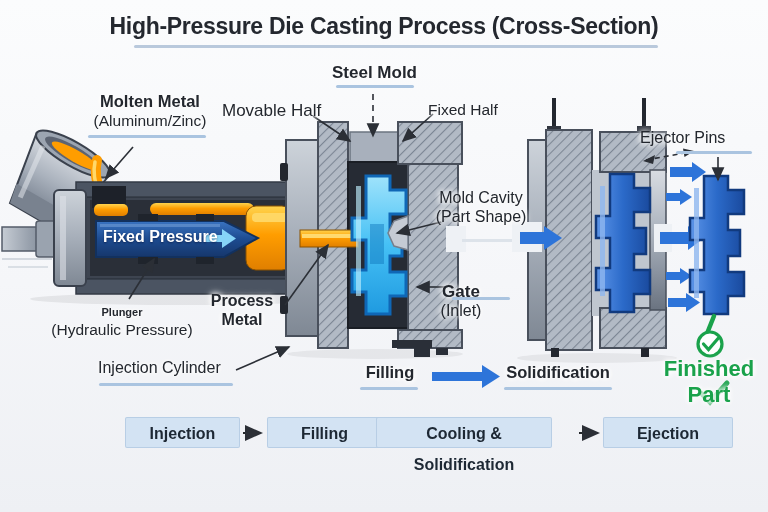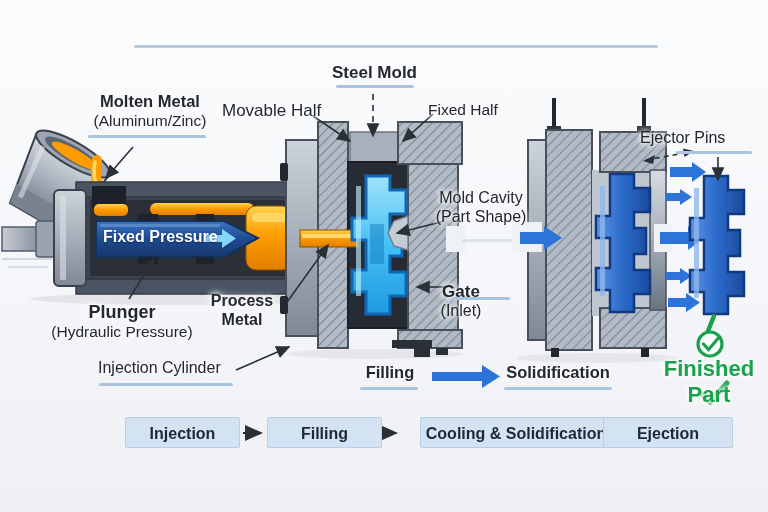--- a/index.html
+++ b/index.html
@@ -229,20 +229,21 @@
       <polygon points="694,151 683,148.5 684.5,157" fill="#2b2f36" stroke="none"></polygon>
     </g>
 
     <g stroke="#23272a" stroke-width="2">
       <line x1="243" y1="433" x2="261" y2="433" marker-end="url(#ah)"></line>
       <line x1="385" y1="433" x2="396" y2="433" marker-end="url(#ah)"></line>
       <line x1="579" y1="433" x2="598" y2="433" marker-end="url(#ah)"></line>
     </g>
   </svg>
 
+  <div class="title">High-Pressure Die Casting Process (Cross-Section)</div>
   <div class="title-underline"></div>
 
   <div class="lbl c" style="left:58px;top:92px;width:184px;">
     <span class="b" style="font-size:16.5px;">Molten Metal</span><br>
     <span style="font-size:15.5px;">(Aluminum/Zinc)</span>
   </div>
   <div class="u" style="left:88px;top:135px;width:118px;"></div>
 
   <div class="lbl b" style="left:332px;top:63px;font-size:17px;">Steel Mold</div>
   <div class="u" style="left:336px;top:85px;width:78px;"></div>
@@ -260,21 +261,21 @@
     <span style="font-size:16px;text-align:right;">(Inlet)</span>
   </div>
   <div class="u" style="left:452px;top:297px;width:58px;"></div>
 
   <div class="lbl" style="left:640px;top:129px;font-size:16px;">Ejector Pins</div>
   <div class="u" style="left:676px;top:151px;width:76px;"></div>
 
   <div class="hp-text">Fixed Pressure</div>
 
   <div class="lbl c" style="left:37px;top:302px;width:170px;">
-    <span class="b" style="font-size:18px;">Plunger</span><br>
+    <span class="b" style="font-size:11px;">Plunger</span><br>
     <span style="font-size:15.5px;">(Hydraulic Pressure)</span>
   </div>
 
   <div class="lbl c b" style="left:202px;top:292px;width:80px;font-size:16px;">
     <span>Process</span><br>
     <span>Metal</span>
   </div>
 
   <div class="lbl" style="left:98px;top:359px;font-size:16px;">Injection Cylinder</div>
   <div class="u" style="left:99px;top:383px;width:134px;"></div>
@@ -282,16 +283,16 @@
   <div class="lbl c b" style="left:352px;top:363px;width:76px;font-size:16.5px;">Filling</div>
   <div class="u" style="left:360px;top:387px;width:58px;"></div>
 
   <div class="lbl c b" style="left:496px;top:363px;width:124px;font-size:16.5px;">Solidification</div>
   <div class="u" style="left:504px;top:387px;width:108px;"></div>
 
   <div class="lbl c b green" style="left:650px;top:356px;width:118px;font-size:22px;">Finished Part</div>
 
   <div class="step" style="left:125px;width:115px;">Injection</div>
   <div class="step" style="left:267px;width:115px;">Filling</div>
-  <div class="step" style="left:420px;width:192px;">Cooling &amp; Solidification</div>
+  <div class="step" style="left:376px;width:176px;">Cooling &amp; Solidification</div>
   <div class="step" style="left:603px;width:130px;">Ejection</div>
 
 </div>
 
 </body></html>

